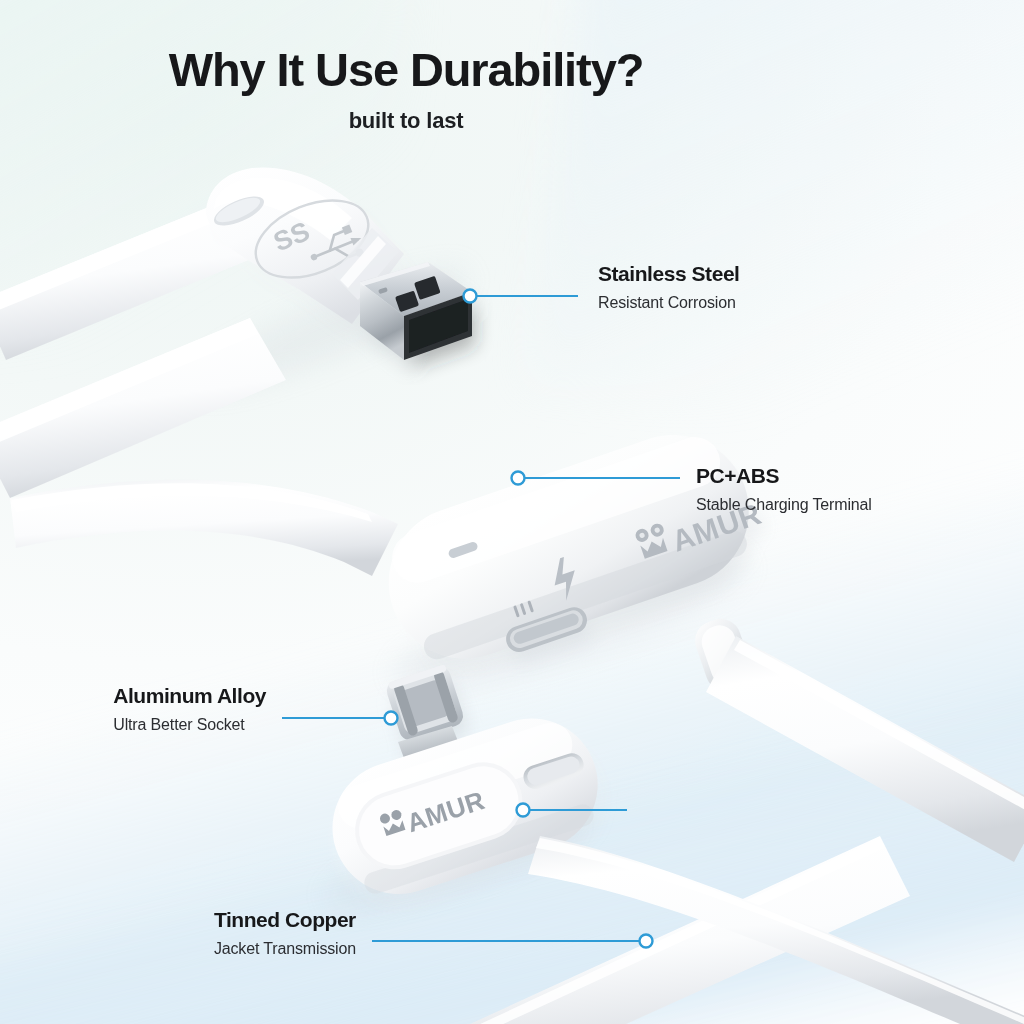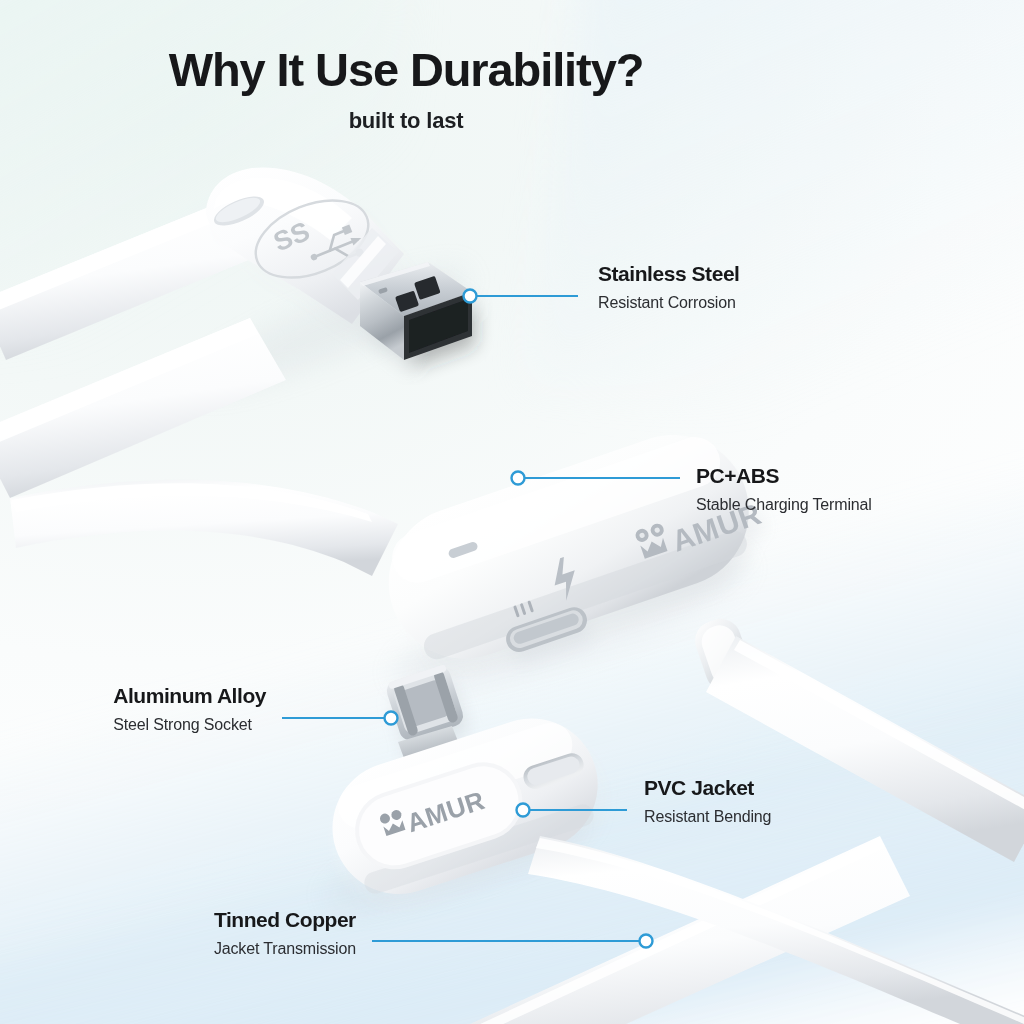--- a/index.html
+++ b/index.html
@@ -415,26 +415,22 @@
     <div class="c-sub">Resistant Corrosion</div>
   </div>
 
   <div class="callout" style="left:696px; top:464px;">
     <div class="c-title">PC+ABS</div>
     <div class="c-sub">Stable Charging Terminal</div>
   </div>
 
   <div class="callout align-right" style="right:758px; top:684px;">
     <div class="c-title">Aluminum Alloy</div>
-    <div class="c-sub">Steel Strong Socket</div>
+    <div class="c-sub">Ultra Better Socket</div>
   </div>
 
-  <div class="callout" style="left:644px; top:776px;">
-    <div class="c-title">PVC Jacket</div>
-    <div class="c-sub">Resistant Bending</div>
-  </div>
 
   <div class="callout align-right" style="right:668px; top:908px;">
     <div class="c-title">Tinned Copper</div>
     <div class="c-sub">Jacket Transmission</div>
   </div>
 
 </div>
 
 </body></html>

